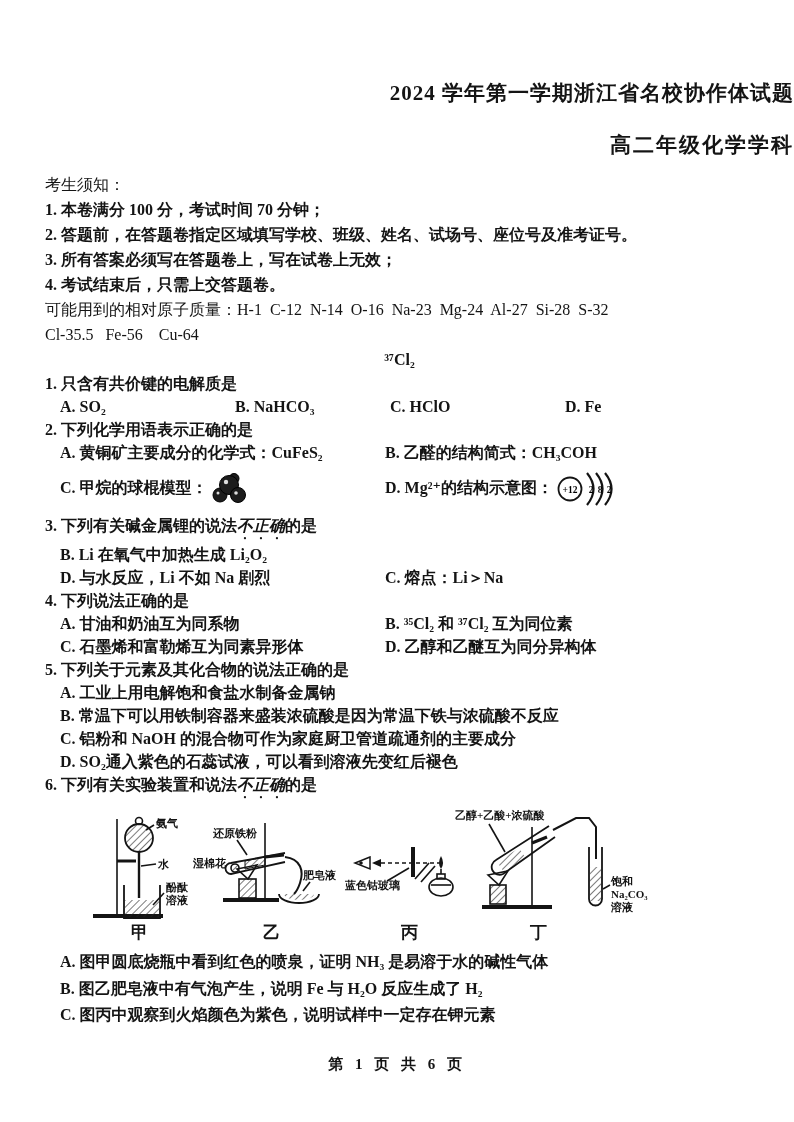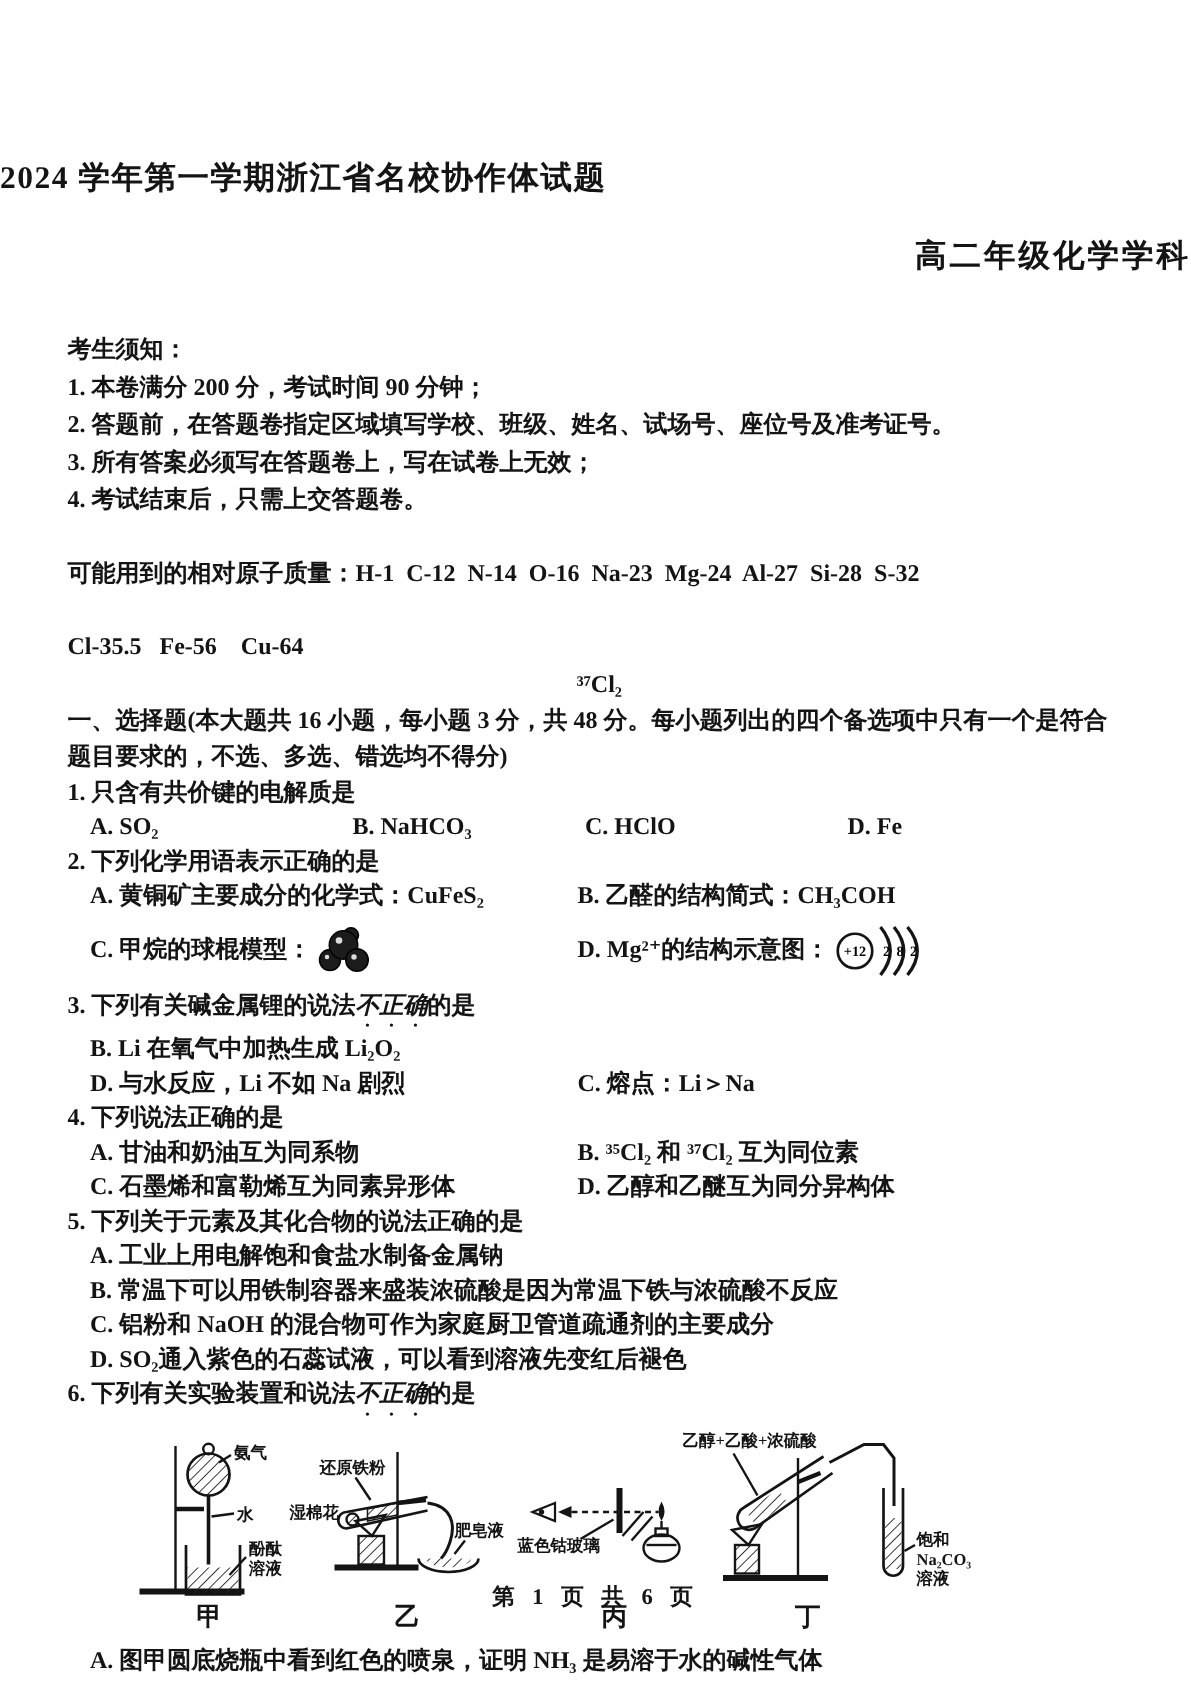--- a/index.html
+++ b/index.html
@@ -1,26 +1,26 @@
 <!DOCTYPE html>
 <html lang="zh"><head>
 <meta charset="utf-8">
 <style>
   html,body { margin:0; padding:0; background:#ffffff; }
   .page {
     width:794px; height:1122px; position:relative; background:#fff;
     color:#141414; font-family:"Liberation Serif","DejaVu Serif",serif;
     font-size:16px; font-weight:600; overflow:hidden;
   }
-  .title1 { margin:0; padding-top:104px; text-align:left; font-size:21px; font-weight:800; letter-spacing:1px; }
+  .title1 { margin:0; padding-top:79px; text-align:right; font-size:21px; font-weight:800; letter-spacing:1px; }
   .title2 { margin:24px 0 0; text-align:right; font-size:21px; font-weight:800; letter-spacing:2px; }
   .content { padding:13px 40px 0 45px; }
   .nline { line-height:25px; }
   .ws { white-space:pre-wrap; }
-  .bold { font-weight:700;margin-top:24px; }
+  .bold { font-weight:400; }
   .part-title { text-align:center; font-weight:800; line-height:25px; }
   .intro { font-weight:800; line-height:24px; }
   .stem { line-height:23px; }
   .optline { padding-left:15px; line-height:23px; }
   .optline6 { padding-left:15px; line-height:26.5px; }
   .cols4 { display:grid; grid-template-columns:175px 155px 175px auto; padding-left:15px; line-height:23px; }
   .cols2 { display:grid; grid-template-columns:325px auto; padding-left:15px; line-height:23px; }
   .imgrow { align-items:center; min-height:50px; line-height:20px; }
   .imgrow svg { vertical-align:middle; margin-left:2px; }
   .emph {
@@ -41,30 +41,29 @@
 
 <div class="page">
 
   <h1 class="title1">2024 学年第一学期浙江省名校协作体试题</h1>
   <h2 class="title2">高二年级化学学科</h2>
 
   <div class="content">
 
     <div>
       <div class="nline bold">考生须知：</div>
-      <div class="nline">1. 本卷满分 200 分，考试时间 90 分钟；</div>
+      <div class="nline">1. 本卷满分 100 分，考试时间 70 分钟；</div>
       <div class="nline">2. 答题前，在答题卷指定区域填写学校、班级、姓名、试场号、座位号及准考证号。</div>
       <div class="nline">3. 所有答案必须写在答题卷上，写在试卷上无效；</div>
       <div class="nline">4. 考试结束后，只需上交答题卷。</div>
       <div class="nline bold ws">可能用到的相对原子质量：H-1  C-12  N-14  O-16  Na-23  Mg-24  Al-27  Si-28  S-32</div>
       <div class="nline bold ws">Cl-35.5   Fe-56    Cu-64</div>
     </div>
 
     <div class="part-title">³⁷Cl₂</div>
-    <div class="intro">一、选择题(本大题共 16 小题，每小题 3 分，共 48 分。每小题列出的四个备选项中只有一个是符合题目要求的，不选、多选、错选均不得分)</div>
 
     <div class="stem">1. 只含有共价键的电解质是</div>
     <div class="cols4">
       <span>A. SO₂</span>
       <span>B. NaHCO₃</span>
       <span>C. HClO</span>
       <span>D. Fe</span>
     </div>
 
     <div class="stem">2. 下列化学用语表示正确的是</div>

